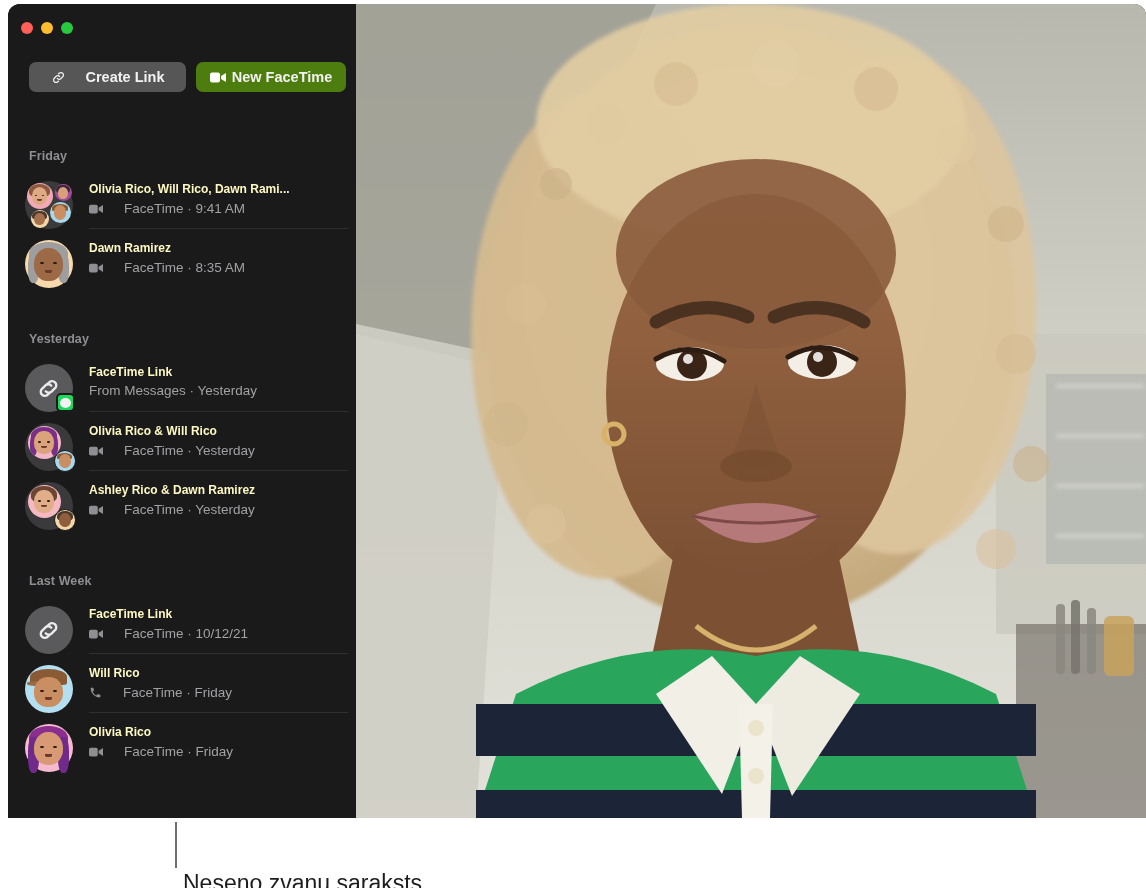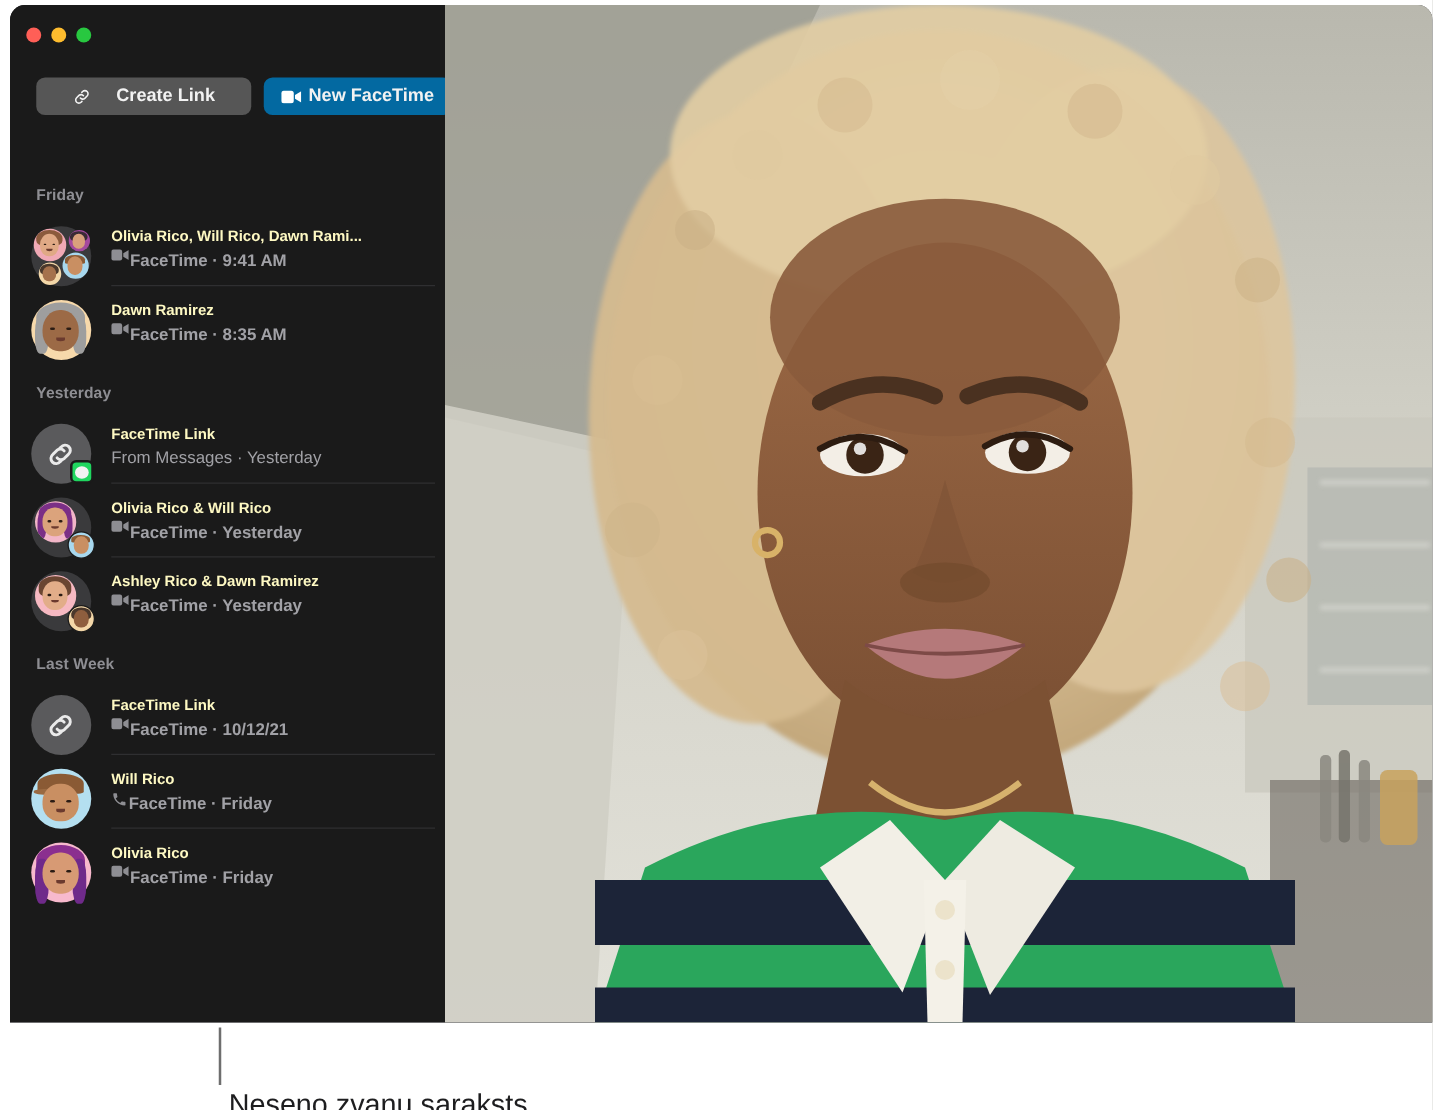--- a/index.html
+++ b/index.html
@@ -78,25 +78,25 @@
     font-size: 14.5px;
     font-weight: 700;
     color: #f2f2f2;
     box-sizing: border-box;
     padding: 0 14px;
     white-space: nowrap;
     cursor: default;
   }
   .btn-create-link {
     background: #565656;
-    width: 172px;
+    width: 157px;
     gap: 20px;
   }
   .btn-new-facetime {
-    background: #0369a1;
+    background: #4d7c0f;
     width: 150px;
   }
   .btn svg { display: block; flex: none; }
 
   
   .call-list {
     position: absolute;
     left: 0;
     top: 118px;
     width: 348px;
@@ -106,21 +106,21 @@
   .section-header {
     font-size: 12.5px;
     font-weight: 700;
     color: #8e8e93;
     padding-left: 21px;
     height: 28px;
     line-height: 28px;
     letter-spacing: 0.1px;
   }
   .section-header.first { margin-top: 20px; }
-  .section-header.next  { margin-top: 12px; }
+  .section-header.next  { margin-top: 37px; }
 
   .row {
     position: relative;
     display: flex;
     align-items: flex-start;
     padding: 10px 0 0 0;
     min-height: 58px;
     box-sizing: border-box;
     cursor: default;
   }
@@ -287,23 +287,23 @@
   }
   .row-sub {
     font-size: 13.5px;
     color: #a1a1a6;
     line-height: 18px;
     margin-top: 1px;
     white-space: nowrap;
   }
   .row-meta {
     display: flex;
-    gap: 1px;
+    align-items: center;
+    gap: 21px;
     margin-top: 1px;
-    font-weight: bold;
   }
   .row-meta svg { display: block; flex: none; }
 
   
   .video {
     position: absolute;
     left: 348px;
     top: 0;
     width: 790px;
     height: 814px;

